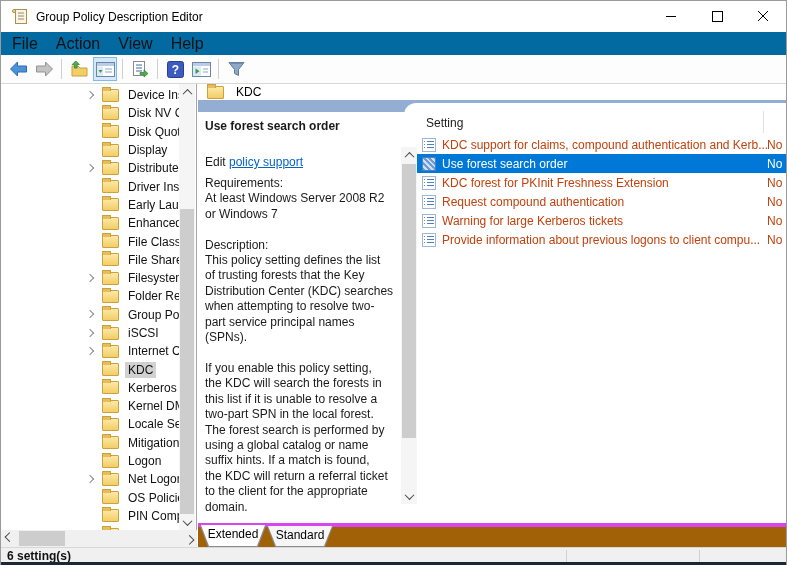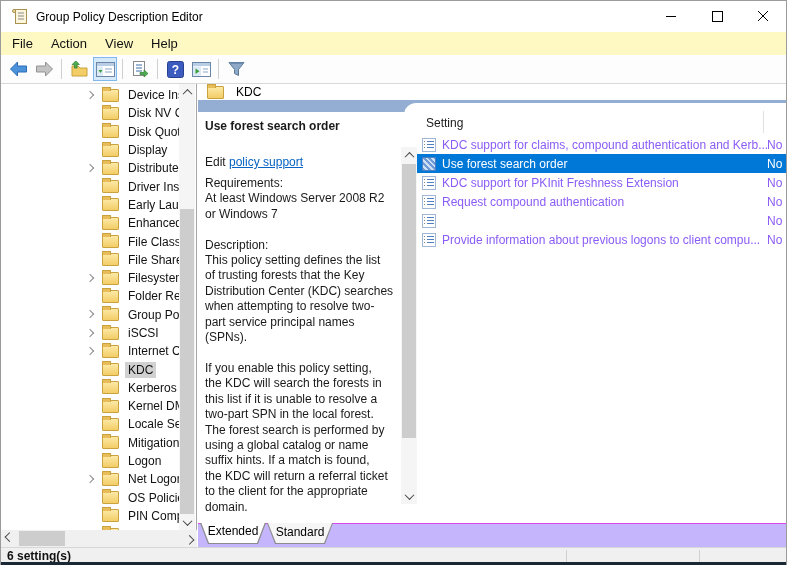--- a/index.html
+++ b/index.html
@@ -6,21 +6,21 @@
   *{box-sizing:border-box;font-family:"Liberation Sans",sans-serif;}
   .window{position:relative;width:787px;height:565px;background:#fff;overflow:hidden;
           border:1px solid #9b9b9b;border-bottom:none;}
   
   .titlebar{position:absolute;left:0;top:0;width:100%;height:31px;background:#fff;display:flex;align-items:center;}
   .app-icon{margin-left:11px;width:17px;height:17px;flex:0 0 auto;}
   .title-text{margin-left:7px;font-size:12px;color:#000;}
   .caption-btns{position:absolute;right:0;top:0;height:31px;display:flex;}
   .cap-btn{width:46px;height:31px;display:flex;align-items:center;justify-content:center;}
   
-  .menubar{position:absolute;left:0;top:31px;width:100%;height:23px;background:#fef9c3;display:flex;align-items:center;font-size:13px;color:#111;text-align:right;}
+  .menubar{position:absolute;left:0;top:31px;width:100%;height:23px;background:#0369a1;display:flex;align-items:center;font-size:16px;color:#111;text-align:right;}
   .menu-item{padding:3px 9px;}
   .menu-item:first-child{margin-left:2px;}
   
   .toolbar{position:absolute;left:0;top:54px;width:100%;height:29px;background:#fdfdfd;border-bottom:1px solid #d9d9d9;display:flex;align-items:center;}
   .tbtn{width:24px;height:24px;display:flex;align-items:center;justify-content:center;margin:0 1px;}
   .tbtn.active{background:#d5e9fb;border:1px solid #7fb8ea;}
   .tsep{width:1px;height:20px;background:#d0d0d0;margin:0 4px;}
   
   .main{position:absolute;left:0;top:83px;width:787px;height:463px;}
   .tree-pane{position:absolute;left:0;top:0;width:196px;height:463px;background:#fff;border-right:1px solid #a6a6a6;}
@@ -47,41 +47,41 @@
   
   .result-pane{position:absolute;left:197px;top:0;width:590px;height:463px;background:#fff;}
   .result-head{position:absolute;left:0;top:0;width:100%;height:16px;display:flex;align-items:center;background:#fff;}
   .result-head .folder{margin-left:9px;}
   .result-head-label{margin-left:12px;font-size:12px;color:#000;}
   .band{position:absolute;left:0;top:16px;width:100%;height:12px;background:#94add2;}
   .list-panel{position:absolute;left:206px;top:19px;width:384px;height:402px;background:#fff;border-top-left-radius:12px;}
   .list-header-label{position:absolute;left:22px;top:13px;font-size:12px;color:#1a1a1a;}
   .col-sep{position:absolute;left:359px;top:8px;width:1px;height:22px;background:#e0e0e0;}
   .list-rows{position:absolute;left:13px;top:32px;width:371px;}
-  .lrow{position:relative;height:19px;display:flex;align-items:center;font-size:12px;color:#8b5cf6;}
+  .lrow{position:relative;height:19px;display:flex;align-items:center;font-size:12px;color:#c2410c;}
   .lrow .licon{width:14px;height:14px;margin-left:5px;flex:0 0 auto;}
   .lrow .llabel{margin-left:6px;width:325px;overflow:hidden;white-space:nowrap;}
   .lrow .lstate{position:absolute;left:350px;white-space:nowrap;}
   .lrow.sel{background:#0078d7;color:#fff;}
   .doc-icon{background:#fff;border:1px solid #9fb6d4;position:relative;}
   .doc-icon::before{content:"";position:absolute;left:4px;top:2px;right:1px;height:8px;
      background:repeating-linear-gradient(#4f7fbf 0 1px,transparent 1px 3px);}
   .doc-icon::after{content:"";position:absolute;left:1px;top:2px;width:1px;height:8px;
      background:repeating-linear-gradient(#888 0 1px,transparent 1px 3px);}
   .sel-icon{background:repeating-linear-gradient(45deg,#6e9bd8 0 2px,#cfe0f5 2px 4px);border:1px solid #4b7fc0;}
   
   .desc{position:absolute;left:0;top:28px;width:203px;height:394px;background:#fff;font-size:12px;color:#1a1a1a;}
   .desc-title{position:absolute;left:7px;top:7px;font-weight:bold;}
   .desc-edit{position:absolute;left:7px;top:43px;}
   .desc-edit a{color:#0563c1;text-decoration:underline;}
   .desc-body{position:absolute;left:7px;top:64px;width:194px;line-height:15.4px;white-space:pre-line;}
   .vscroll-desc{position:absolute;left:203px;top:63px;width:16px;height:357px;background:#f5f5f5;}
   .hscroll-list{position:absolute;left:219px;top:422px;width:371px;height:17px;background:#f0f0f0;}
   
-  .tabstrip{position:absolute;left:197px;top:522px;width:590px;height:24px;background:#c4b5fd;border-top:1px solid #d946ef;}
+  .tabstrip{position:absolute;left:197px;top:522px;width:590px;height:24px;background:#a16207;border-top:4px solid #d946ef;}
   .tab{position:absolute;top:-1px;height:21px;}
   .tab .shape{position:absolute;inset:0;background:#8c8c8c;clip-path:polygon(0 0,100% 0,calc(100% - 8px) 100%,8px 100%);}
   .tab .fill{position:absolute;inset:0;margin:0 1px 1px 1px;clip-path:polygon(0 0,100% 0,calc(100% - 8px) 100%,8px 100%);display:flex;align-items:flex-start;justify-content:center;font-size:12px;color:#000;padding-top:2px;}
   .tab.active .fill{background:#fff;top:-1px;}
   .tab.inactive .fill{background:#f6f6f6;}
   
   .statusbar{position:absolute;left:0;top:546px;width:787px;height:15px;background:#f0f0f0;border-top:1px solid #d7d7d7;font-size:12px;color:#111;}
   .status-text{position:absolute;left:6px;top:1px;font-weight:bold;}
   .status-div{position:absolute;top:2px;width:1px;height:12px;background:#d0d0d0;}
   .bottom-strip{position:absolute;left:0;top:561px;width:787px;height:4px;background:#1a2836;}
@@ -357,30 +357,31 @@
     <span class="llabel">KDC support for claims, compound authentication and Kerb...</span>
     <span class="lstate">No</span>
   </div>
             <div class="lrow sel">
     <span class="licon sel-icon"></span>
     <span class="llabel">Use forest search order</span>
     <span class="lstate">No</span>
   </div>
             <div class="lrow">
     <span class="licon doc-icon"></span>
-    <span class="llabel">KDC support for PKInit Freshness Extension</span>
+    <span class="llabel">KDC forest for PKInit Freshness Extension</span>
     <span class="lstate">No</span>
   </div>
             <div class="lrow">
     <span class="licon doc-icon"></span>
     <span class="llabel">Request compound authentication</span>
     <span class="lstate">No</span>
   </div>
             <div class="lrow">
     <span class="licon doc-icon"></span>
+    <span class="llabel">Warning for large Kerberos tickets</span>
     <span class="lstate">No</span>
   </div>
             <div class="lrow">
     <span class="licon doc-icon"></span>
     <span class="llabel">Provide information about previous logons to client compu...</span>
     <span class="lstate">No</span>
   </div>
           </div>
         <div class="hscroll-list">
           <div class="sb-arrow left" style="left:0;top:0">

